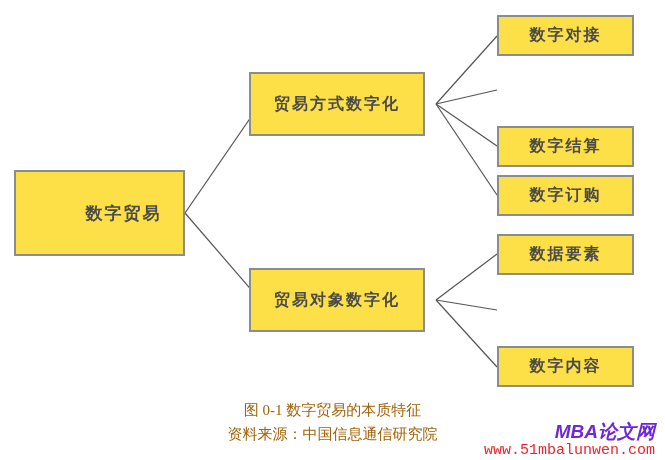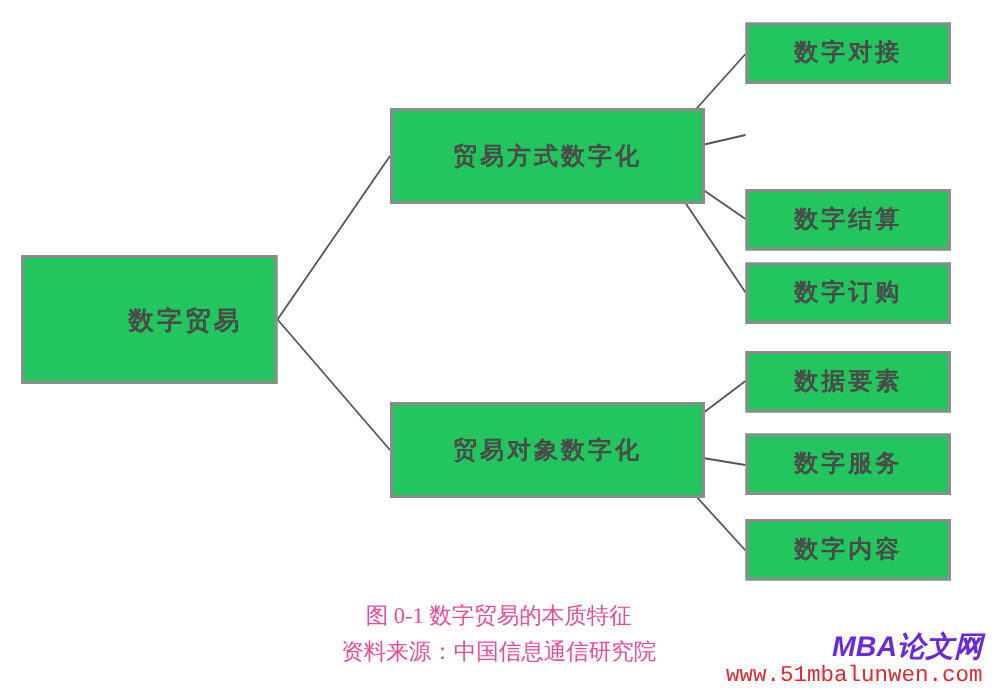--- a/index.html
+++ b/index.html
@@ -17,48 +17,48 @@
   }
   .lines {
     position: absolute;
     left: 0; top: 0;
     width: 665px; height: 460px;
     pointer-events: none;
   }
   .node {
     position: absolute;
     box-sizing: border-box;
-    background: #22c55e;
+    background: #fde047;
     border: 2px solid #8c8c8c;
     color: #4a4a4a;
     font-weight: bold;
     display: flex;
     align-items: center;
     justify-content: center;
     letter-spacing: 2px;
     font-size: 16px;
   }
   .root  { left: 14px;  top: 170px; width: 171px; height: 86px; font-size: 17px; padding-left: 48px; }
-  .mid   { left: 260px; width: 210px; height: 64px; }
+  .mid   { left: 249px; width: 176px; height: 64px; }
   .mid1  { top: 72px; }
   .mid2  { top: 268px; }
   .leaf  { left: 497px; width: 137px; height: 41px; font-size: 16px; }
   .leaf1 { top: 15px; }
   .leaf2 { top: 70px; }
   .leaf3 { top: 126px; }
   .leaf4 { top: 175px; }
   .leaf5 { top: 234px; }
   .leaf6 { top: 289px; }
   .leaf7 { top: 346px; }
   .caption {
     position: absolute;
     left: 0;
     width: 665px;
     text-align: center;
-    color: #ec4899;
+    color: #a16207;
     font-family: "Liberation Serif", serif;
     font-size: 15px;
   }
   .caption-title  { top: 401px; }
   .caption-source { top: 425px; }
   .watermark {
     position: absolute;
     right: 10px;
     top: 422px;
     text-align: right;
@@ -102,21 +102,20 @@
   <div class="node root">数字贸易</div>
 
   <div class="node mid mid1">贸易方式数字化</div>
   <div class="node mid mid2">贸易对象数字化</div>
 
   <div class="node leaf leaf1">数字对接</div>
   <div class="node leaf leaf3">数字结算</div>
   <div class="node leaf leaf4">数字订购</div>
 
   <div class="node leaf leaf5">数据要素</div>
-  <div class="node leaf leaf6">数字服务</div>
   <div class="node leaf leaf7">数字内容</div>
 
   <div class="caption caption-title">图 0-1  数字贸易的本质特征</div>
   <div class="caption caption-source">资料来源：中国信息通信研究院</div>
 
   <div class="watermark">
     <a href="#" class="watermark-brand">MBA论文网</a>
     <a href="#" class="watermark-url">www.51mbalunwen.com</a>
   </div>
 

